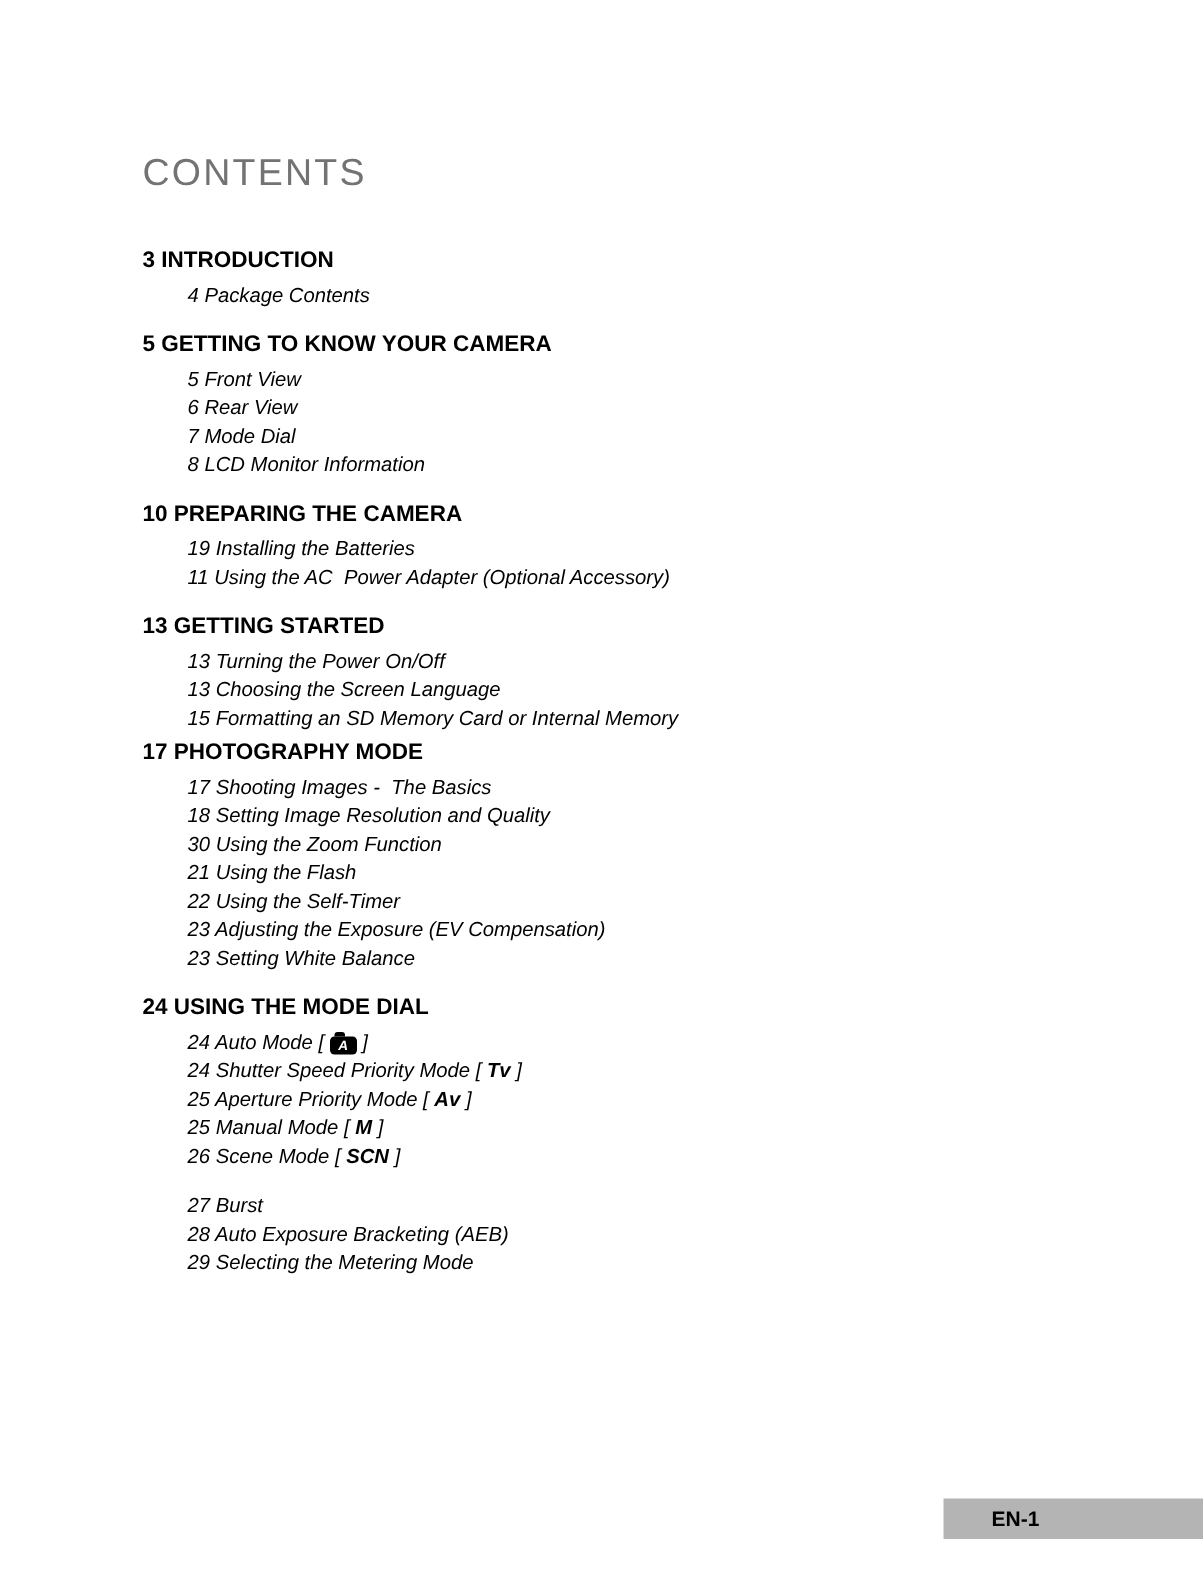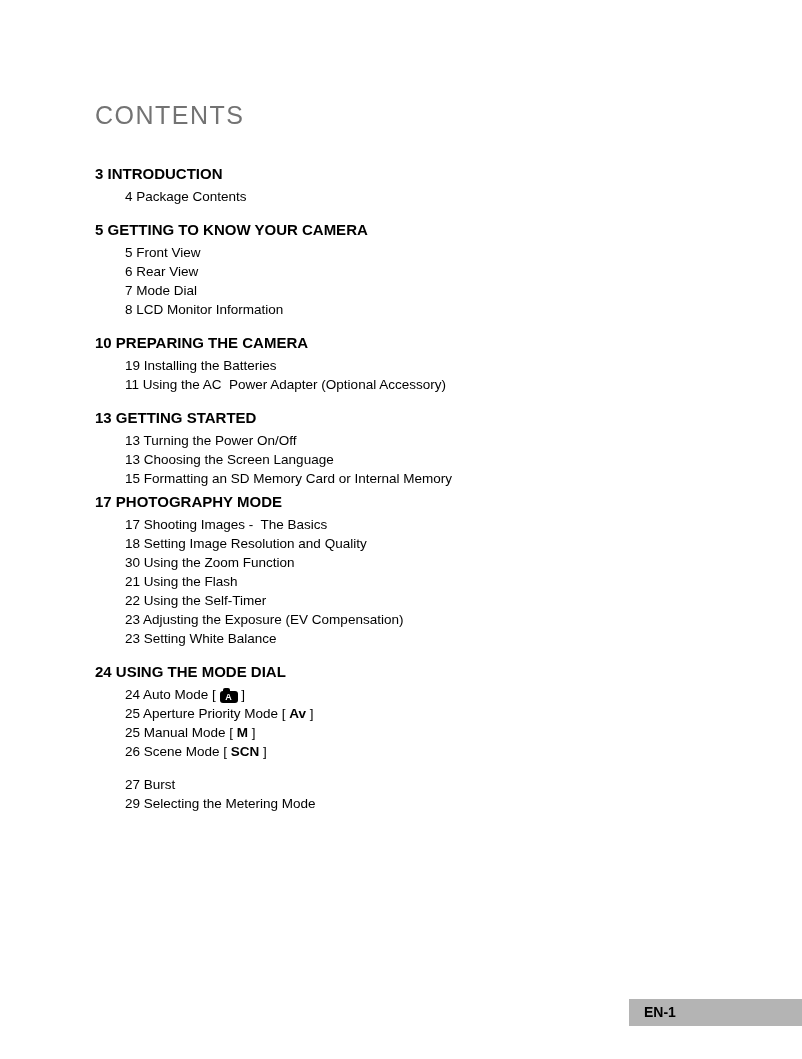--- a/index.html
+++ b/index.html
@@ -34,20 +34,21 @@
     font-size: 15px;
     font-weight: bold;
     line-height: 20px;
     white-space: pre;
   }
   .toc-items { margin: 3px 0 0 30px; }
   .toc-item {
     font-size: 13.5px;
     line-height: 19px;
     white-space: pre;
+    font-style: italic;
   }
   .toc-item span { white-space: pre; }
   .toc-item .bold { font-weight: bold; }
   .mode-icon {
     display: inline-block;
     position: relative;
     background: #000;
     color: #fff;
     font-weight: bold;
     font-size: 9px;
@@ -70,21 +71,21 @@
     border-radius: 2px 2px 0 0;
   }
   .footer {
     position: absolute;
     right: 0;
     bottom: 33px;
     width: 173px;
     height: 27px;
     background: #b4b4b4;
     box-sizing: border-box;
-    padding-left: 15px;
+    padding-left: 32px;
   }
   .footer span {
     font-size: 14px;
     font-weight: bold;
     line-height: 27px;
     color: #000;
   }
 </style>
 </head>
 <body>
@@ -131,28 +132,30 @@
         <div class="toc-item"><span class="plain">21 Using the Flash</span></div>
         <div class="toc-item"><span class="plain">22 Using the Self-Timer</span></div>
         <div class="toc-item"><span class="plain">23 Adjusting the Exposure (EV Compensation)</span></div>
         <div class="toc-item"><span class="plain">23 Setting White Balance</span></div>
       </div>
     </section>
     <section class="toc-section">
       <div class="toc-heading">24 USING THE MODE DIAL</div>
       <div class="toc-items">
         <div class="toc-item"><span class="plain">24 Auto Mode [ </span><span class="mode-icon">A</span><span class="plain"> ]</span></div>
+        <div class="toc-item"><span class="plain">24 Shutter Speed Priority Mode [ </span><span class="bold">Tv</span><span class="plain"> ]</span></div>
         <div class="toc-item"><span class="plain">25 Aperture Priority Mode [ </span><span class="bold">Av</span><span class="plain"> ]</span></div>
         <div class="toc-item"><span class="plain">25 Manual Mode [ </span><span class="bold">M</span><span class="plain"> ]</span></div>
         <div class="toc-item"><span class="plain">26 Scene Mode [ </span><span class="bold">SCN</span><span class="plain"> ]</span></div>
       </div>
     </section>
     <section class="toc-section">
       <div class="toc-items">
         <div class="toc-item"><span class="plain">27 Burst</span></div>
+        <div class="toc-item"><span class="plain">28 Auto Exposure Bracketing (AEB)</span></div>
         <div class="toc-item"><span class="plain">29 Selecting the Metering Mode</span></div>
       </div>
     </section>
   </div>
 
 <div class="footer">
   <span>EN-1</span>
 </div>
 
 </body></html>

